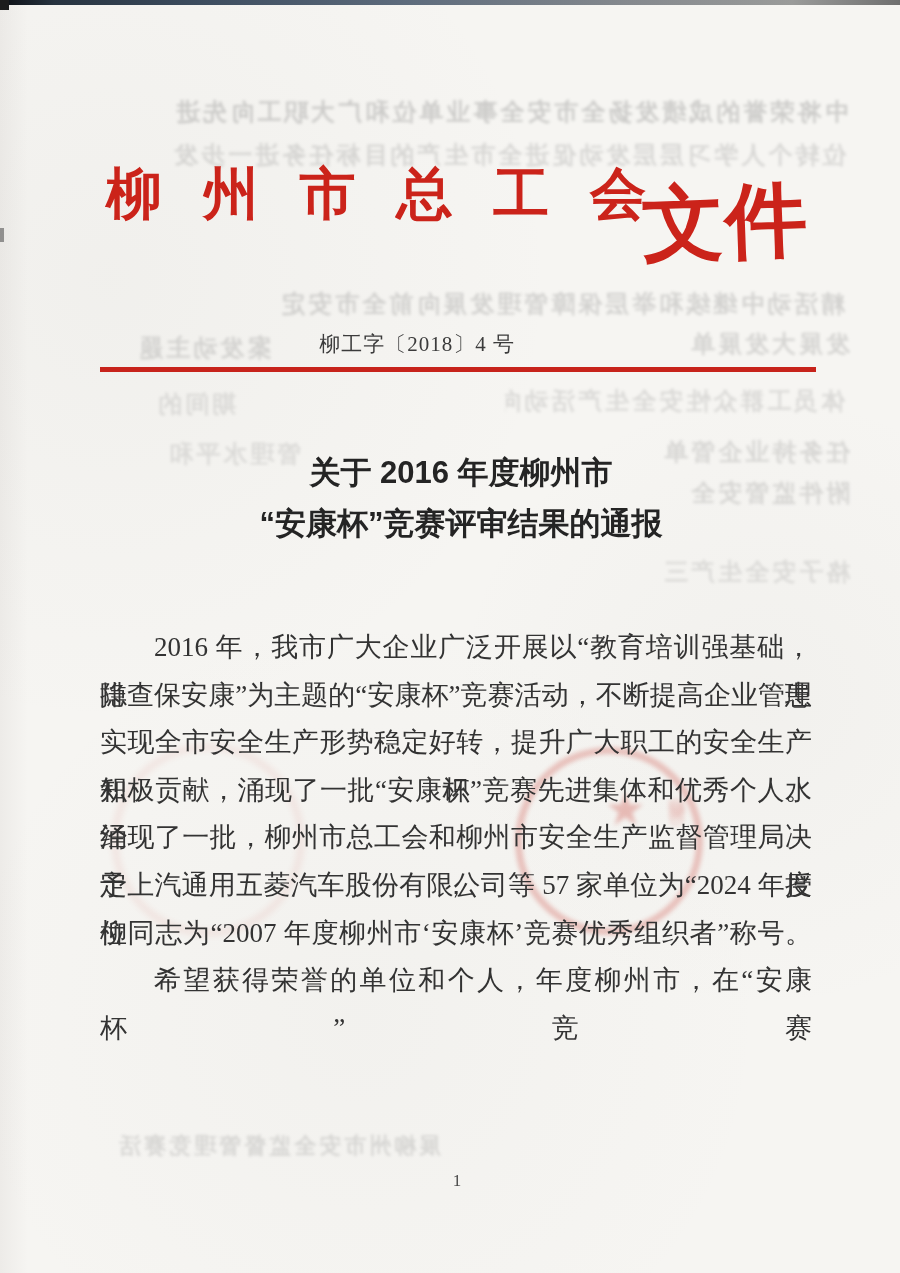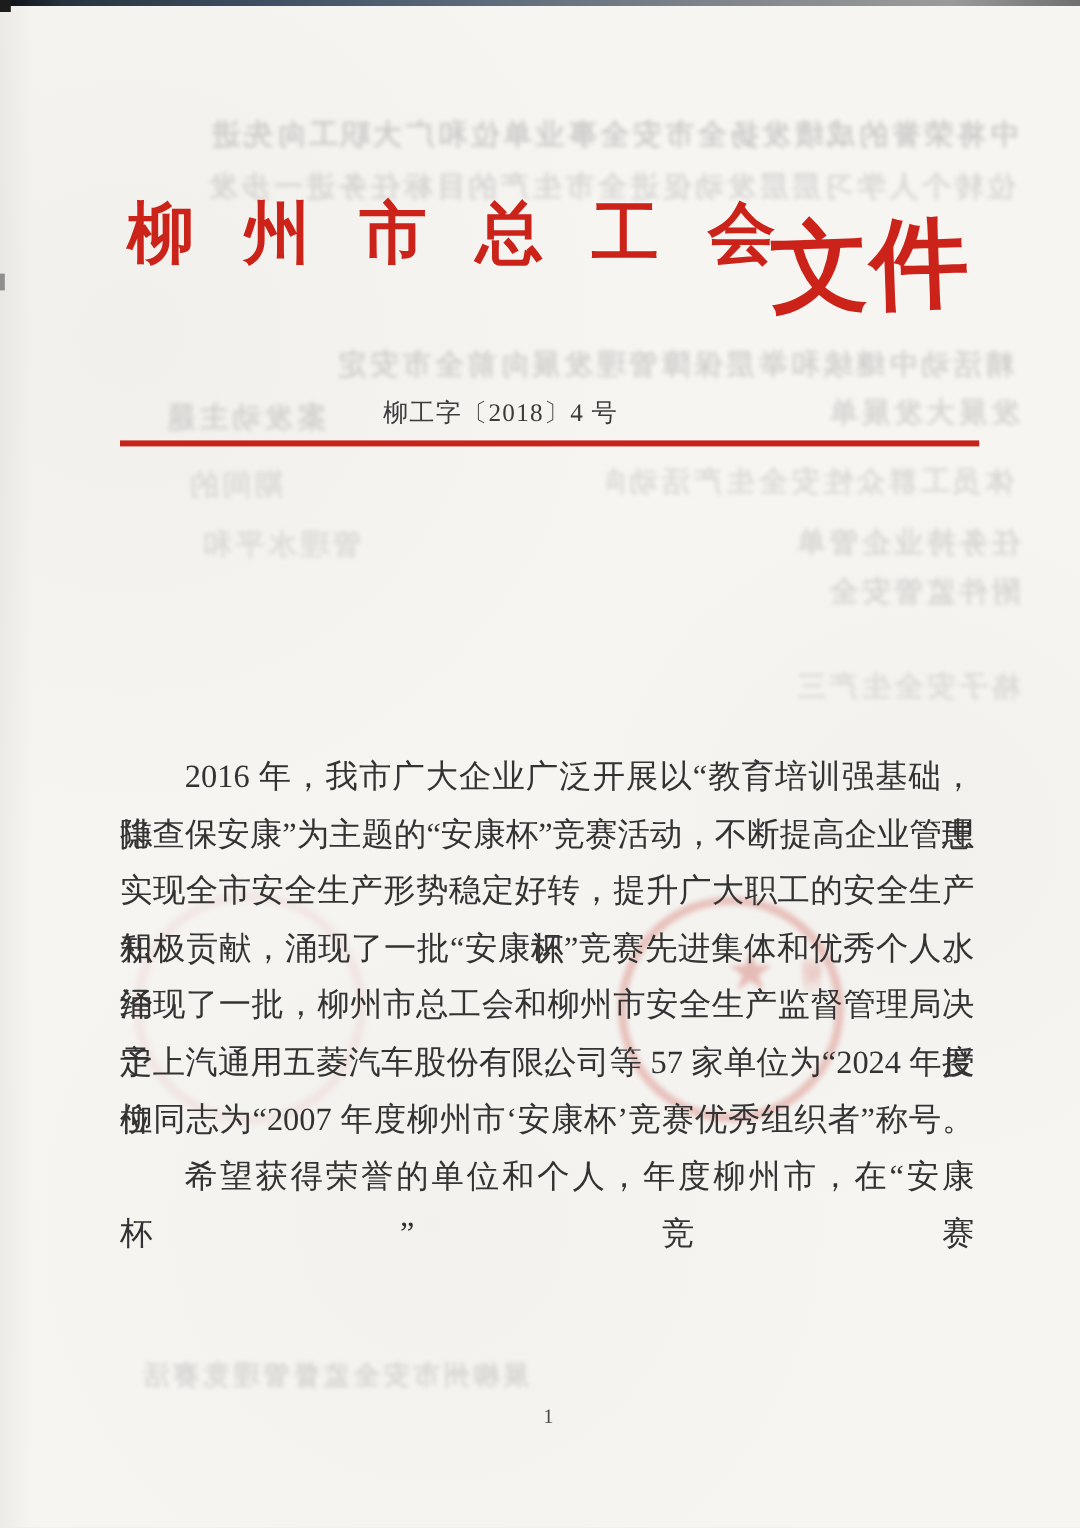--- a/index.html
+++ b/index.html
@@ -106,20 +106,24 @@
     <span>市</span>
     <span>总</span>
     <span>工</span>
     <span>会</span>
   </div>
   <div class="doctype accent">文件</div>
 
   <div class="docnum">柳工字〔2018〕4 号</div>
   <div class="redline"></div>
 
+  <div class="title">
+    <div>关于 2016 年度柳州市</div>
+    <div>“安康杯”竞赛评审结果的通报</div>
+  </div>
 
   <div class="body-text">
     <div class="bline indent">2016 年，我市广大企业广泛开展以“教育培训强基础，隐患</div>
     <div class="bline">排查保安康”为主题的“安康杯”竞赛活动，不断提高企业管理</div>
     <div class="bline">实现全市安全生产形势稳定好转，提升广大职工的安全生产知识水</div>
     <div class="bline">积极贡献，涌现了一批“安康杯”竞赛先进集体和优秀个人。经</div>
     <div class="bline">涌现了一批，柳州市总工会和柳州市安全生产监督管理局决定，授</div>
     <div class="bline">予上汽通用五菱汽车股份有限公司等 57 家单位为“2024 年度柳</div>
     <div class="bline">位同志为“2007 年度柳州市‘安康杯’竞赛优秀组织者”称号。</div>
     <div class="bline indent">希望获得荣誉的单位和个人，年度柳州市，在“安康杯”竞赛</div>

